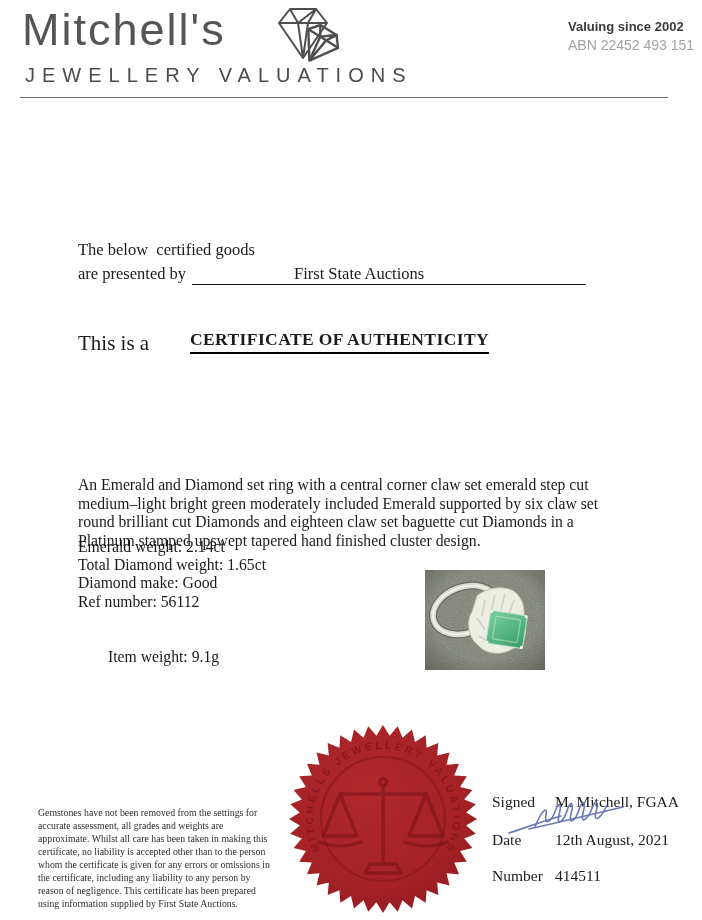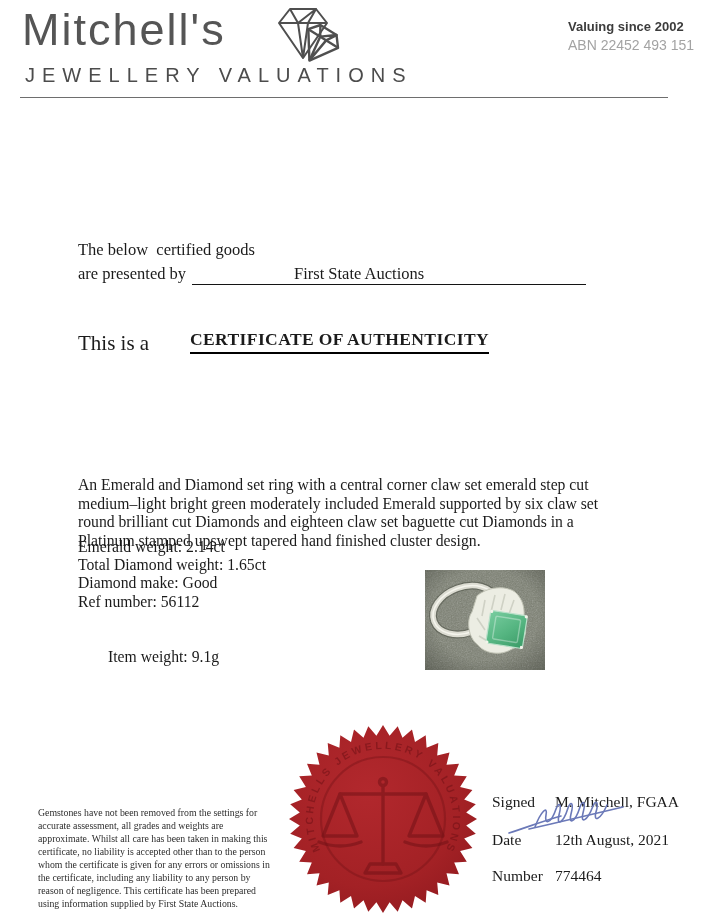--- a/index.html
+++ b/index.html
@@ -197,15 +197,15 @@
       <path d="M4 38 C 20 33 38 26 56 21"></path>
       <path d="M30 32 C 36 16 43 10 41 20 C 39 30 46 29 51 14 C 54 6 57 9 54 20 C 51 31 58 29 63 13 C 66 5 69 8 66 19 C 63 30 70 28 75 12 C 78 4 81 7 78 18 C 75 29 82 27 88 11 C 91 4 94 7 91 17 C 88 27 95 26 102 10"></path>
       <path d="M24 34 C 55 27 85 20 118 12"></path>
     </g>
   </svg>
 
   <div class="sig-label y-date">Date</div>
   <div class="sig-value y-date">12th August, 2021</div>
 
   <div class="sig-label y-number">Number</div>
-  <div class="sig-value y-number">774464</div>
+  <div class="sig-value y-number">414511</div>
 
 </div>
 
 </body></html>

